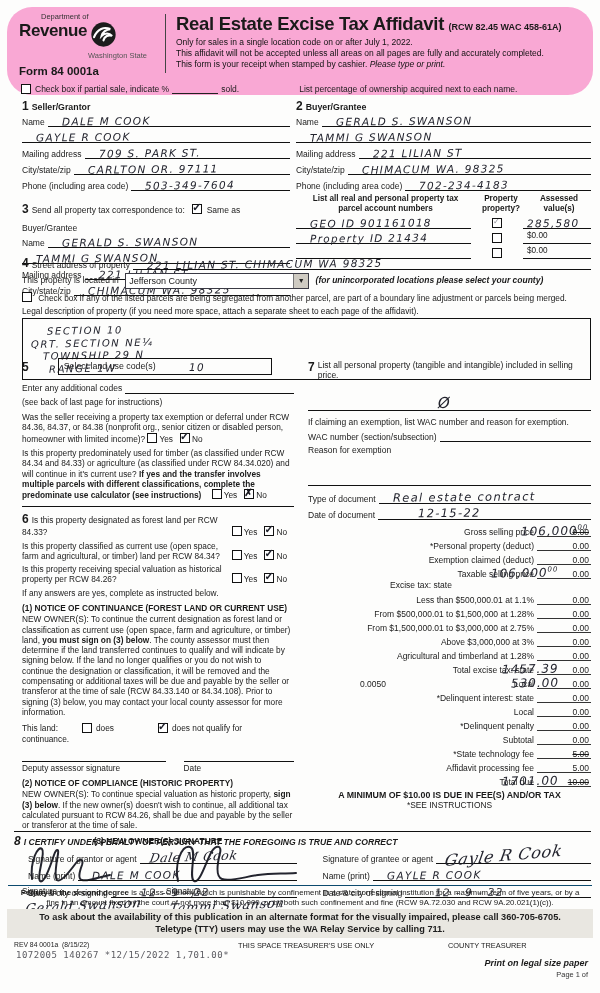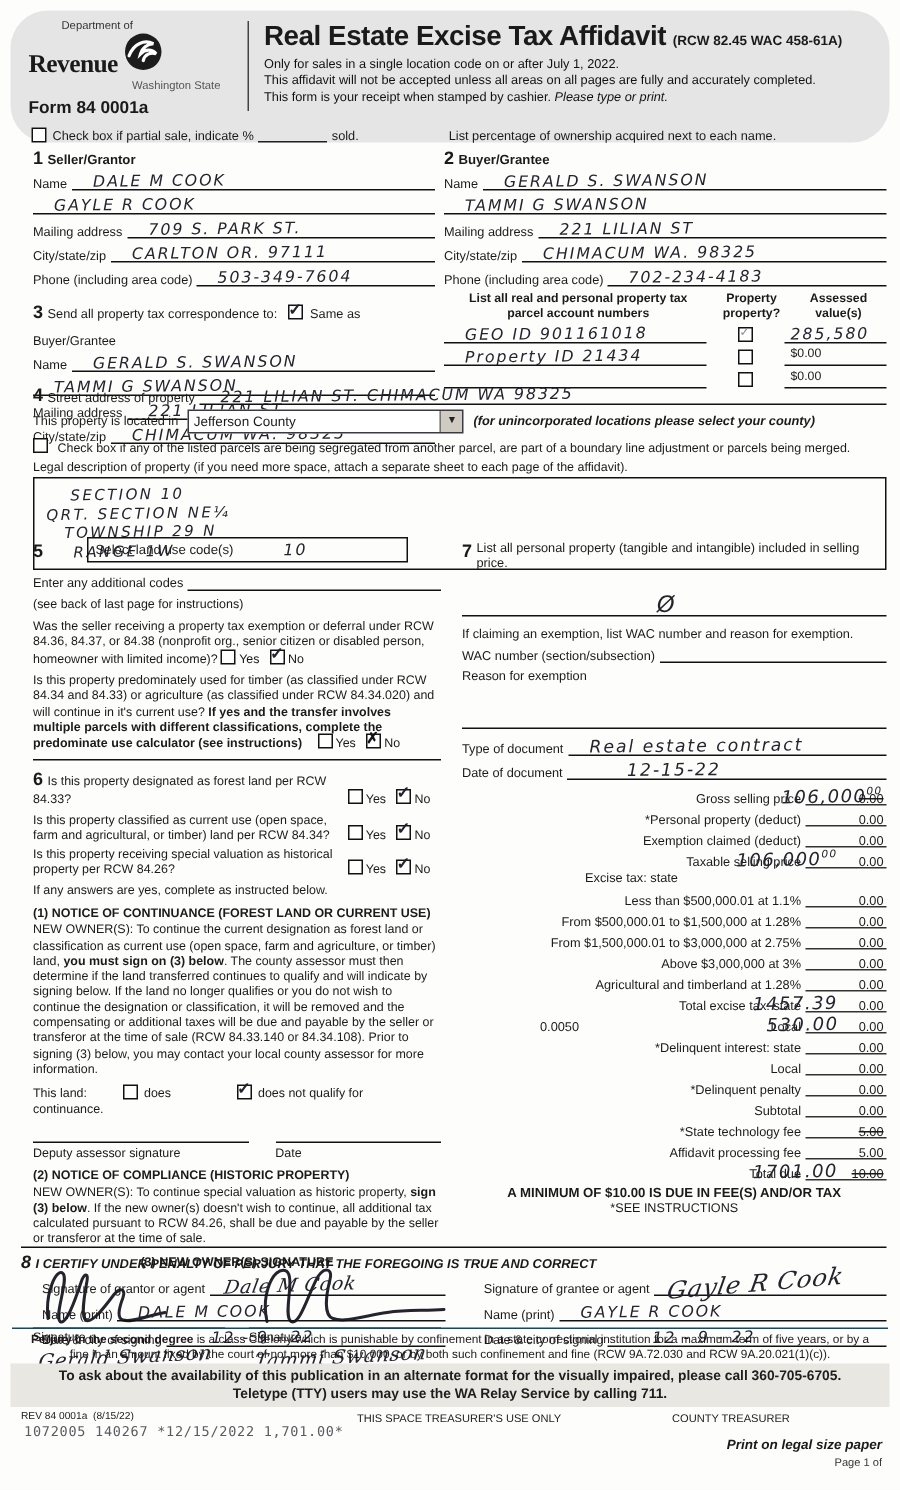--- a/index.html
+++ b/index.html
@@ -1,22 +1,22 @@
 <!DOCTYPE html>
 <html><head>
 <meta charset="utf-8">
 <style>
   html,body{margin:0;padding:0;background:#fafafa;}
   .page{position:relative;width:600px;height:993px;background:#fdfdfc;font-family:"Liberation Sans",sans-serif;color:#1a1a1a;overflow:hidden;}
   
-  .band{position:absolute;left:7px;top:7px;right:7px;height:88px;background:#e5e5e5;border-radius:25px;}
+  .band{position:absolute;left:7px;top:7px;right:7px;height:88px;background:#f9a8d4;border-radius:25px;}
   .band-top{display:flex;padding:5px 8px 0 12px;}
   .logo{width:142px;}
   .dept{font-size:7.5px;color:#333;margin-left:22px;}
-  .revrow{display:flex;align-items:flex-end;font-family:Liberation Serif, serif;}
+  .revrow{display:flex;align-items:flex-start;}
   .revname{font-size:17px;font-weight:bold;letter-spacing:-0.4px;}
   .wastate{font-size:7.5px;color:#555;text-align:right;margin-right:14px;margin-top:-1px;}
   .formno{font-weight:bold;font-size:11.5px;margin-top:5px;}
   .vline{width:1px;background:#444;margin:2px 10px 4px 4px;}
   .titlewrap{flex:1;padding-top:1px;}
   .h1{font-size:18.5px;font-weight:bold;letter-spacing:-0.3px;display:inline;}
   .rcw{font-size:9px;font-weight:bold;}
   .hline{font-size:8.5px;line-height:1.3;color:#111;}
   .band-bot{display:flex;padding:7px 10px 0 14px;font-size:8.5px;}
   .pctline{display:inline-block;width:46px;border-bottom:1px solid #222;margin:0 3px;}

